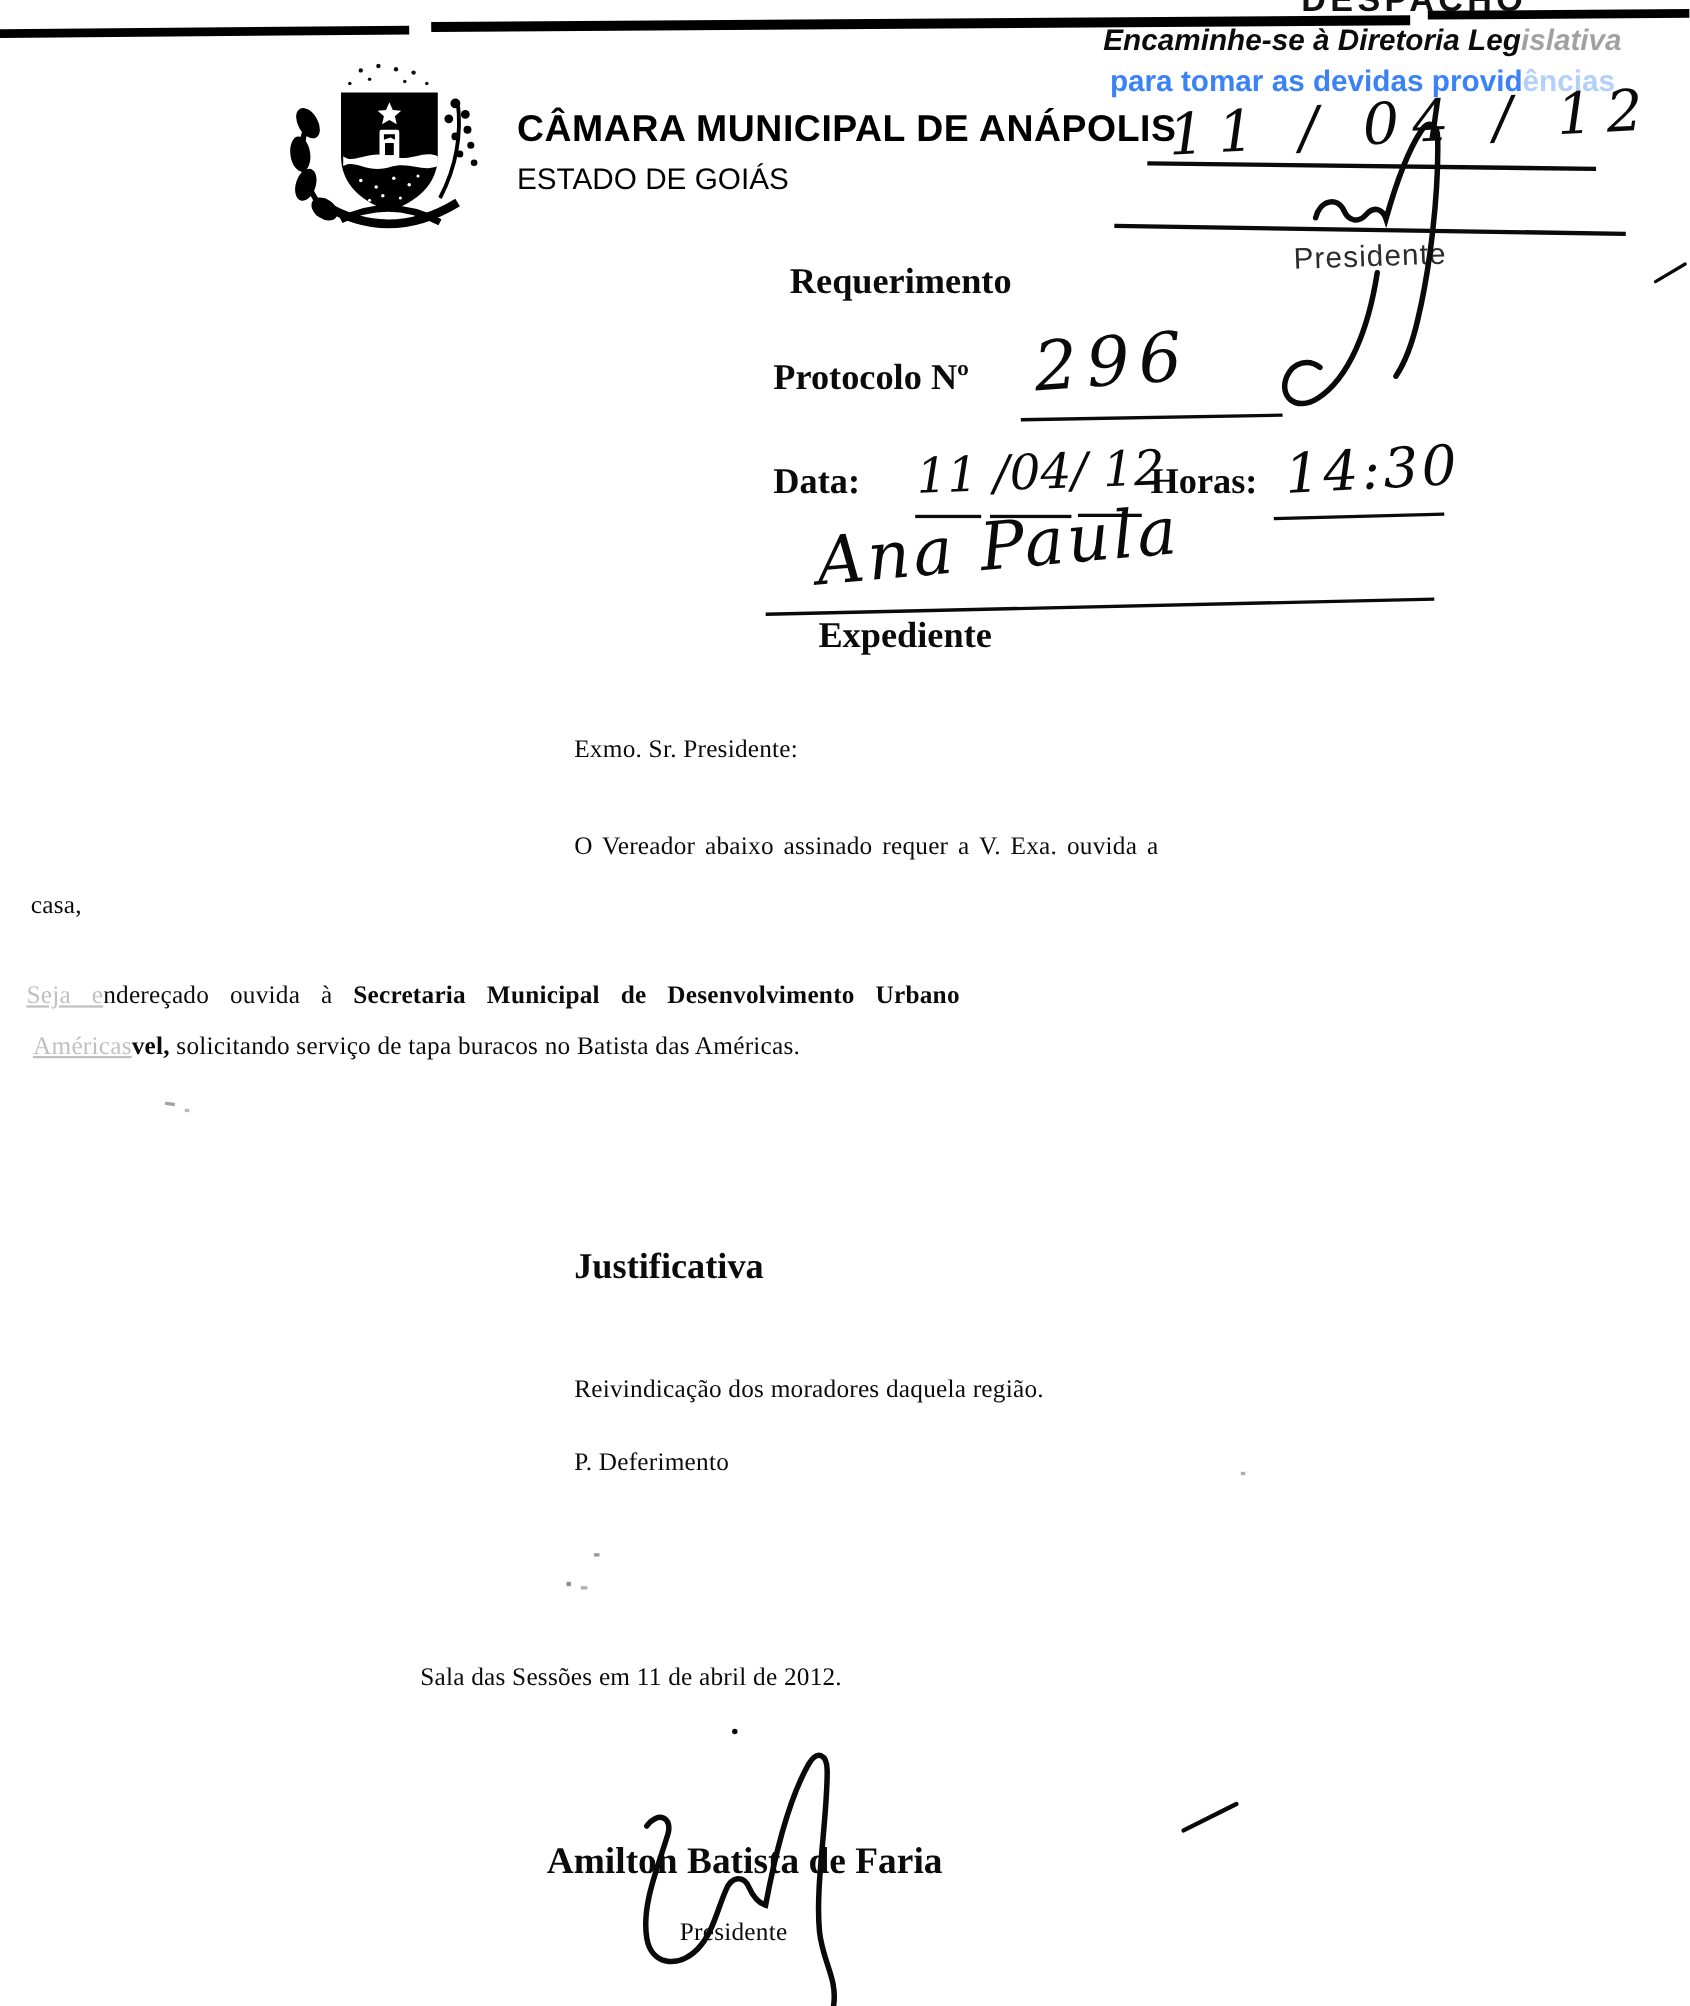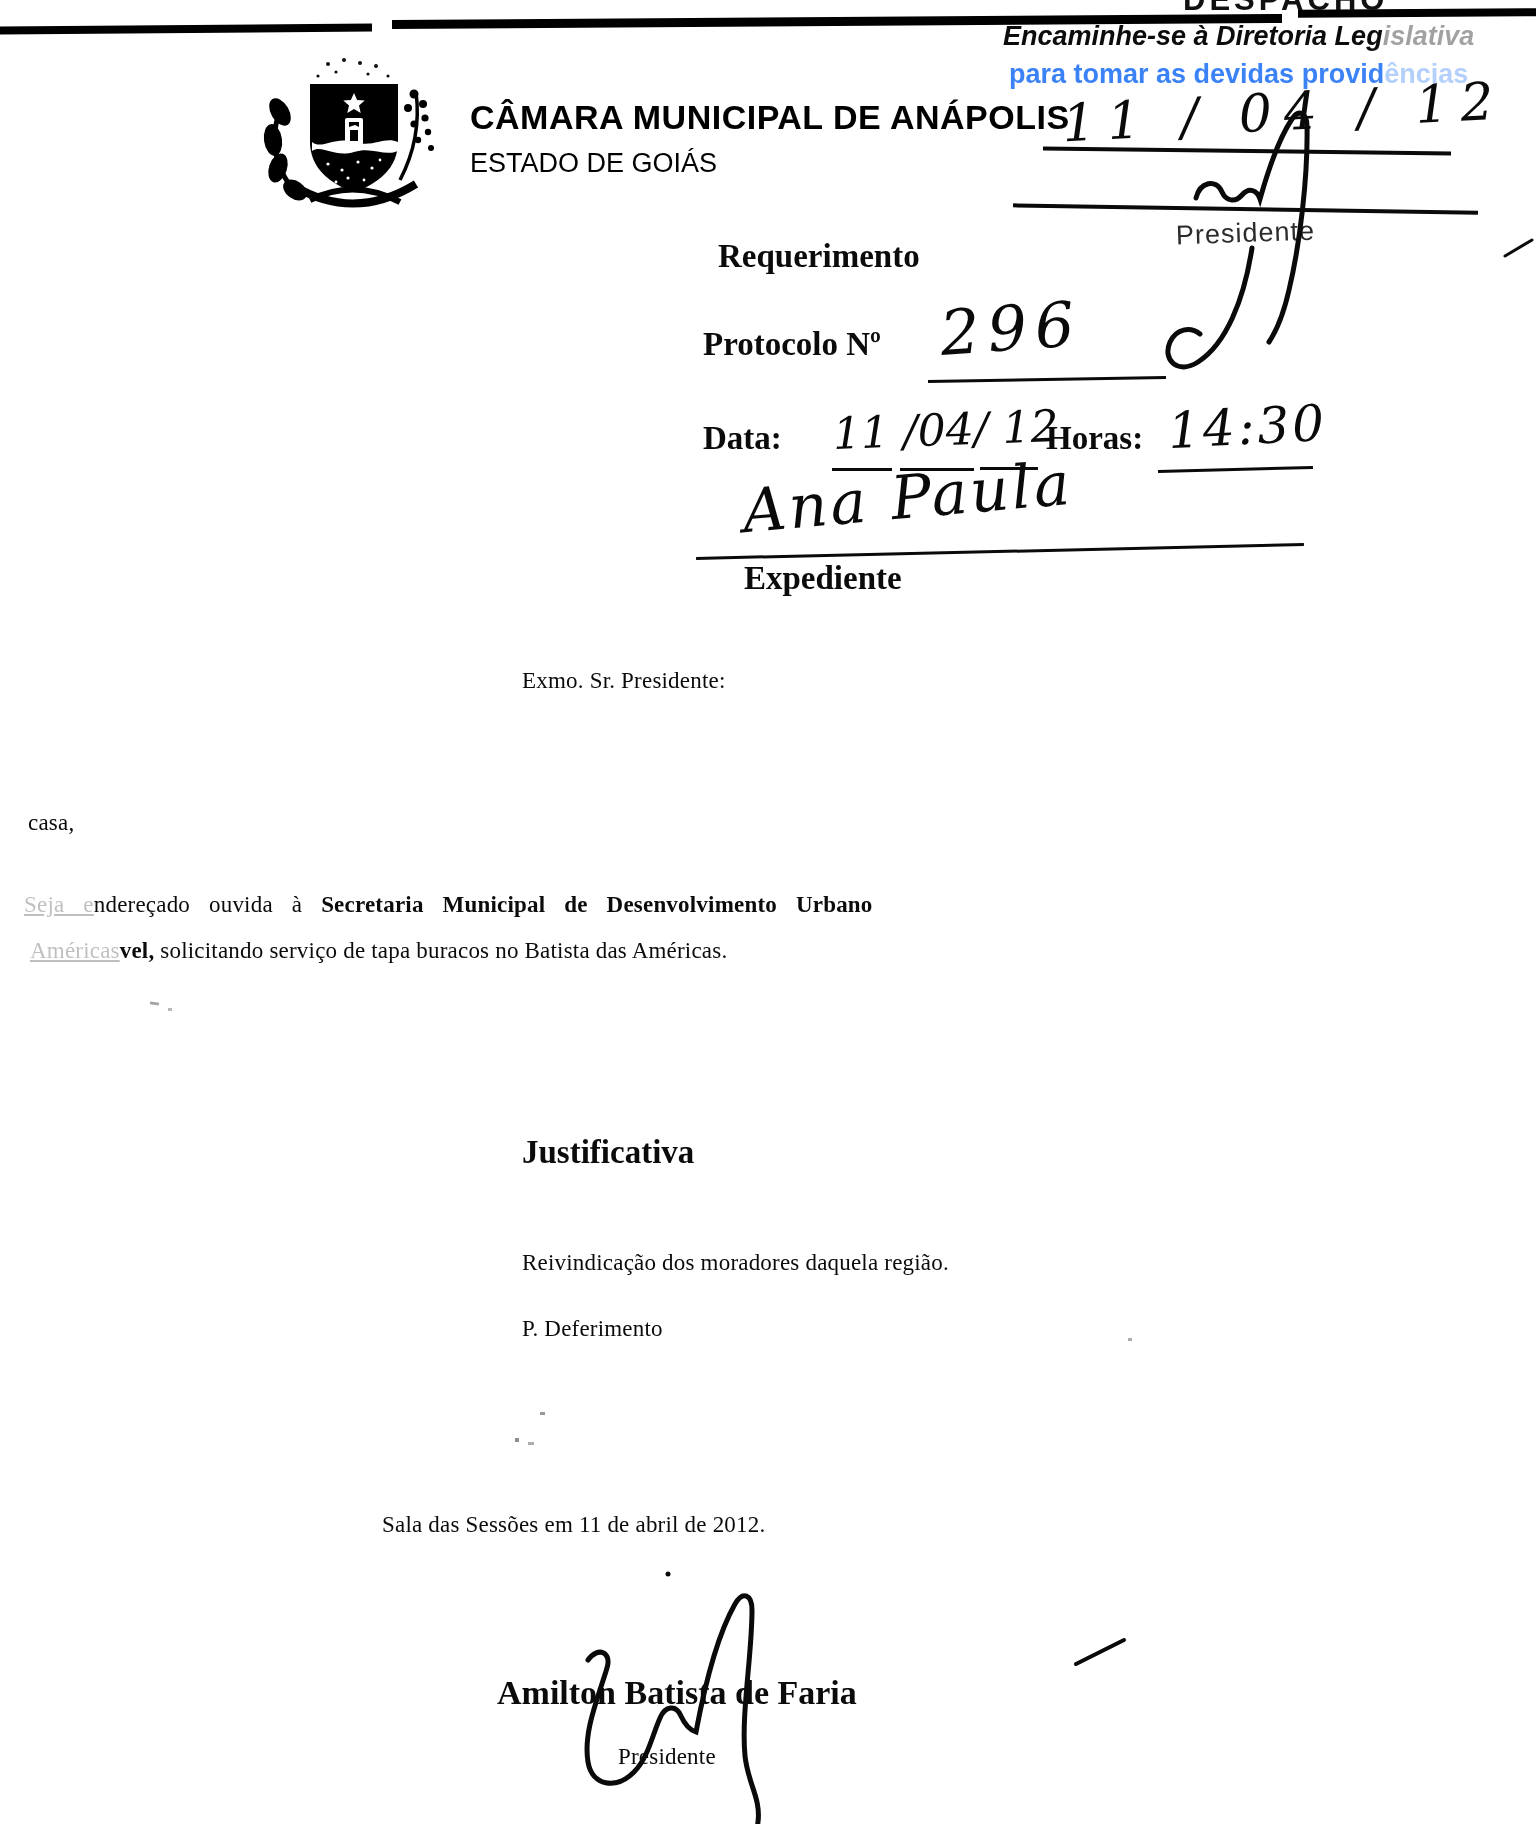--- a/index.html
+++ b/index.html
@@ -109,20 +109,21 @@
   <div class="abs rule" style="left:980px;top:467px;width:58px;"></div>
   <div class="abs serif bold" style="left:1046px;top:420px;font-size:33px;">Horas:</div>
   <div class="abs hand" style="left:1168px;top:398px;font-size:50px;transform:rotate(-3deg);letter-spacing:3px;">14:30</div>
   <div class="abs rule" style="left:1158px;top:468px;width:155px;transform:rotate(-1.5deg);"></div>
 
   <div class="abs hand" style="left:742px;top:462px;font-size:60px;letter-spacing:3px;transform:rotate(-5deg);">Ana Paula</div>
   <div class="abs rule" style="left:696px;top:550px;width:608px;transform:rotate(-1.3deg);height:2.5px;"></div>
   <div class="abs serif bold" style="left:744px;top:560px;font-size:33px;">Expediente</div>
 
   <div class="abs serif body-text" style="left:522px;top:644px;">Exmo. Sr. Presidente:</div>
+  <div class="abs serif body-text" style="left:522px;top:732px;word-spacing:3px;">O Vereador abaixo assinado requer a V. Exa. ouvida a</div>
   <div class="abs serif body-text" style="left:28px;top:786px;">casa,</div>
 
   <div class="abs serif body-text" style="left:24px;top:868px;word-spacing:13px;">
     <span class="faded">Seja e</span><span>ndereçado ouvida à </span><span class="bold">Secretaria Municipal de Desenvolvimento Urbano</span>
   </div>
   <div class="abs serif body-text" style="left:30px;top:914px;">
     <span class="faded">Américas</span><span class="bold">vel,</span><span> solicitando serviço de tapa buracos no Batista das Américas.</span>
   </div>
   <div class="abs speck" style="left:150px;top:1002px;width:9px;height:3px;opacity:.45;transform:rotate(8deg);"></div>
   <div class="abs speck" style="left:168px;top:1008px;width:4px;height:3px;opacity:.35;"></div>

